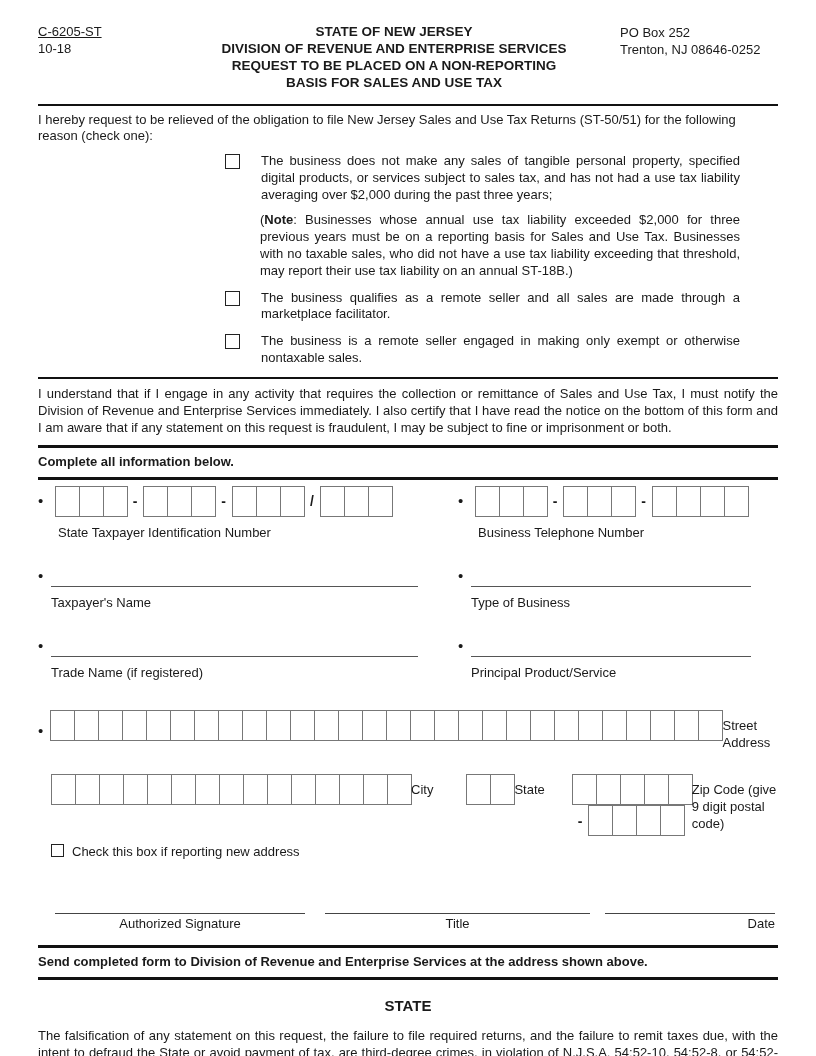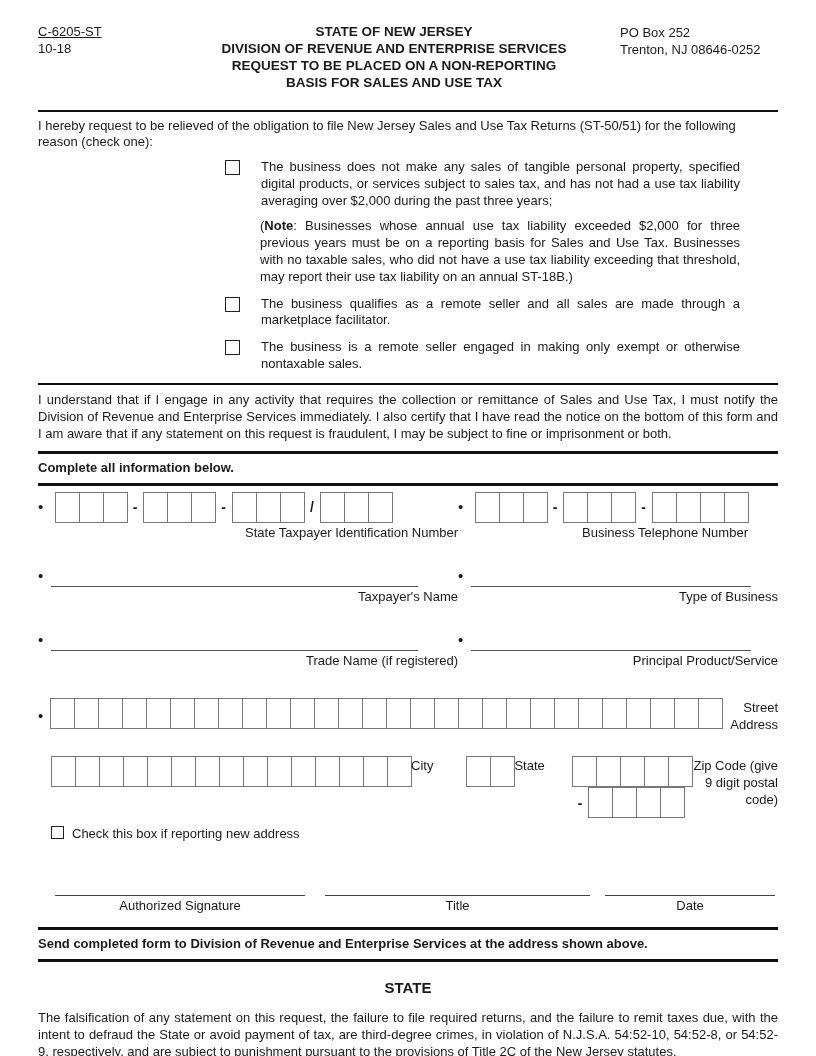--- a/index.html
+++ b/index.html
@@ -6,21 +6,21 @@
   body{
     width:816px;height:1056px;overflow:hidden;
     font-family:"Liberation Sans","DejaVu Sans",sans-serif;
     color:#1a1a1a;font-size:13px;line-height:1.3;
     -webkit-font-smoothing:antialiased;
   }
   .page{padding:24px 38px 0 38px;box-sizing:border-box;width:816px;}
   .rule{height:3px;background:#111;border:0;margin:0;}
   .rule.thin{height:2px;}
   
-  .header{display:flex;align-items:flex-start;margin-bottom:18px;}
+  .header{display:flex;align-items:flex-start;margin-bottom:12px;}
   .h-left{width:130px;font-size:13px;}
   .form-no{text-decoration:underline;}
   .h-center{flex:1;text-align:center;font-weight:bold;font-size:13.5px;line-height:1.25;}
   .h-right{width:158px;font-size:13px;text-align:left;padding-top:1px;}
   
   .intro{margin:6px 0 8px 0;text-align:left;}
   .reasons{margin-left:187px;width:515px;}
   .reason{display:flex;margin-bottom:10px;}
   .cb{width:13px;height:13px;border:1.5px solid #222;background:#fff;flex:0 0 auto;margin-top:1px;}
   .reason .cb{margin-right:21px;}
@@ -28,21 +28,21 @@
   .note{margin:-2px 0 10px 35px;width:480px;text-align:justify;}
   .certify{margin:7px 0 8px 0;text-align:justify;}
   .complete{font-weight:bold;margin:6px 0;}
   
   .fields{padding-top:6px;}
   .bullet{display:inline-block;width:13px;font-size:15px;vertical-align:middle;}
   .cellgroup{display:inline-block;white-space:nowrap;vertical-align:middle;font-size:0;}
   .cell{display:inline-block;width:23px;height:29px;border:1px solid #777;margin-right:-1px;background:#fff;box-sizing:content-box;}
   .sep{display:inline-block;vertical-align:middle;padding:0 6px;font-size:14px;font-weight:bold;}
   .boxrow{display:flex;align-items:flex-start;}
-  .flabel{font-size:13px;margin-top:2px;text-align:right;}
+  .flabel{font-size:13px;margin-top:8px;}
   .idhalf{width:420px;}
   .uline{border-bottom:1.5px solid #555;height:18px;}
   .namerow{display:flex;margin-top:24px;}
   .namecol-l{width:420px;}
   .namecol-r{flex:1;}
   .inline-bullet-line{display:flex;align-items:flex-end;}
   .inline-bullet-line .bullet{margin-bottom:2px;}
   .streetrow{margin-top:28px;display:flex;align-items:center;}
   .cityrow{margin-top:22px;display:flex;align-items:flex-start;margin-left:13px;}
   .grpcol{display:flex;flex-direction:row;}
@@ -190,21 +190,21 @@
 
   <div class="sigrow">
     <div class="sigcol" style="width:250px;margin-left:17px;">
       <div class="sigline"></div>
       <div class="siglabel">Authorized Signature</div>
     </div>
     <div class="sigcol" style="width:265px;margin-left:20px;">
       <div class="sigline"></div>
       <div class="siglabel">Title</div>
     </div>
-    <div class="sigcol" style="width:170px;margin-left:15px;">
+    <div class="sigcol" style="width:170px;margin-left:15px;text-align:right;">
       <div class="sigline"></div>
       <div class="siglabel">Date</div>
     </div>
   </div>
 
   <div style="margin-top:12px;">
     <hr class="rule">
     <div class="sendnote">Send completed form to Division of Revenue and Enterprise Services at the address shown above.</div>
     <hr class="rule">
   </div>

